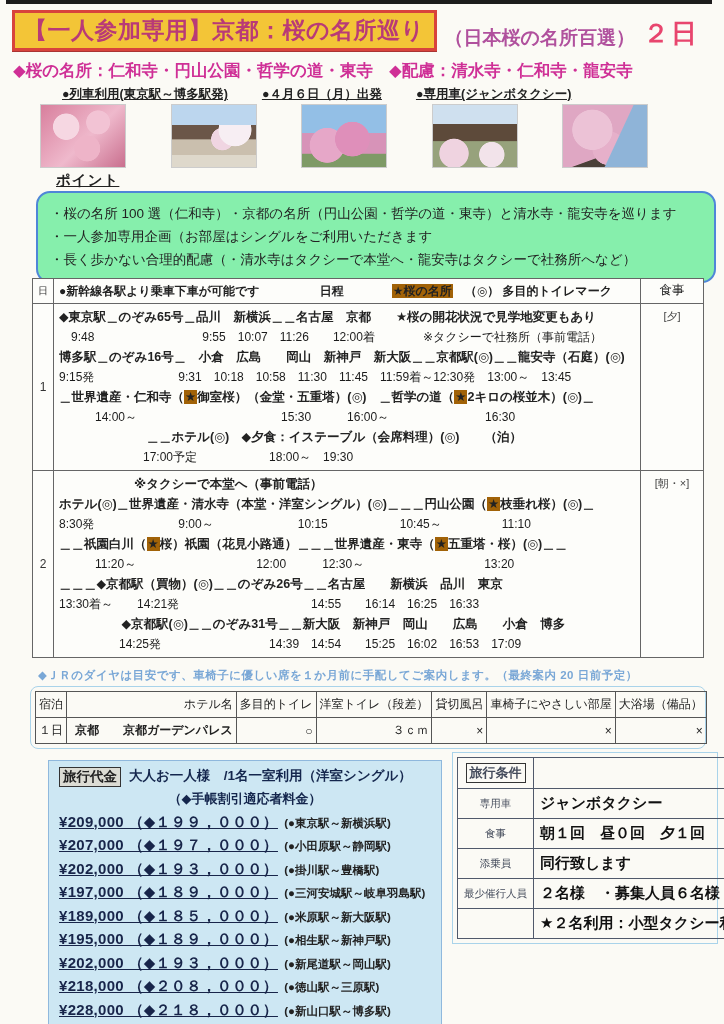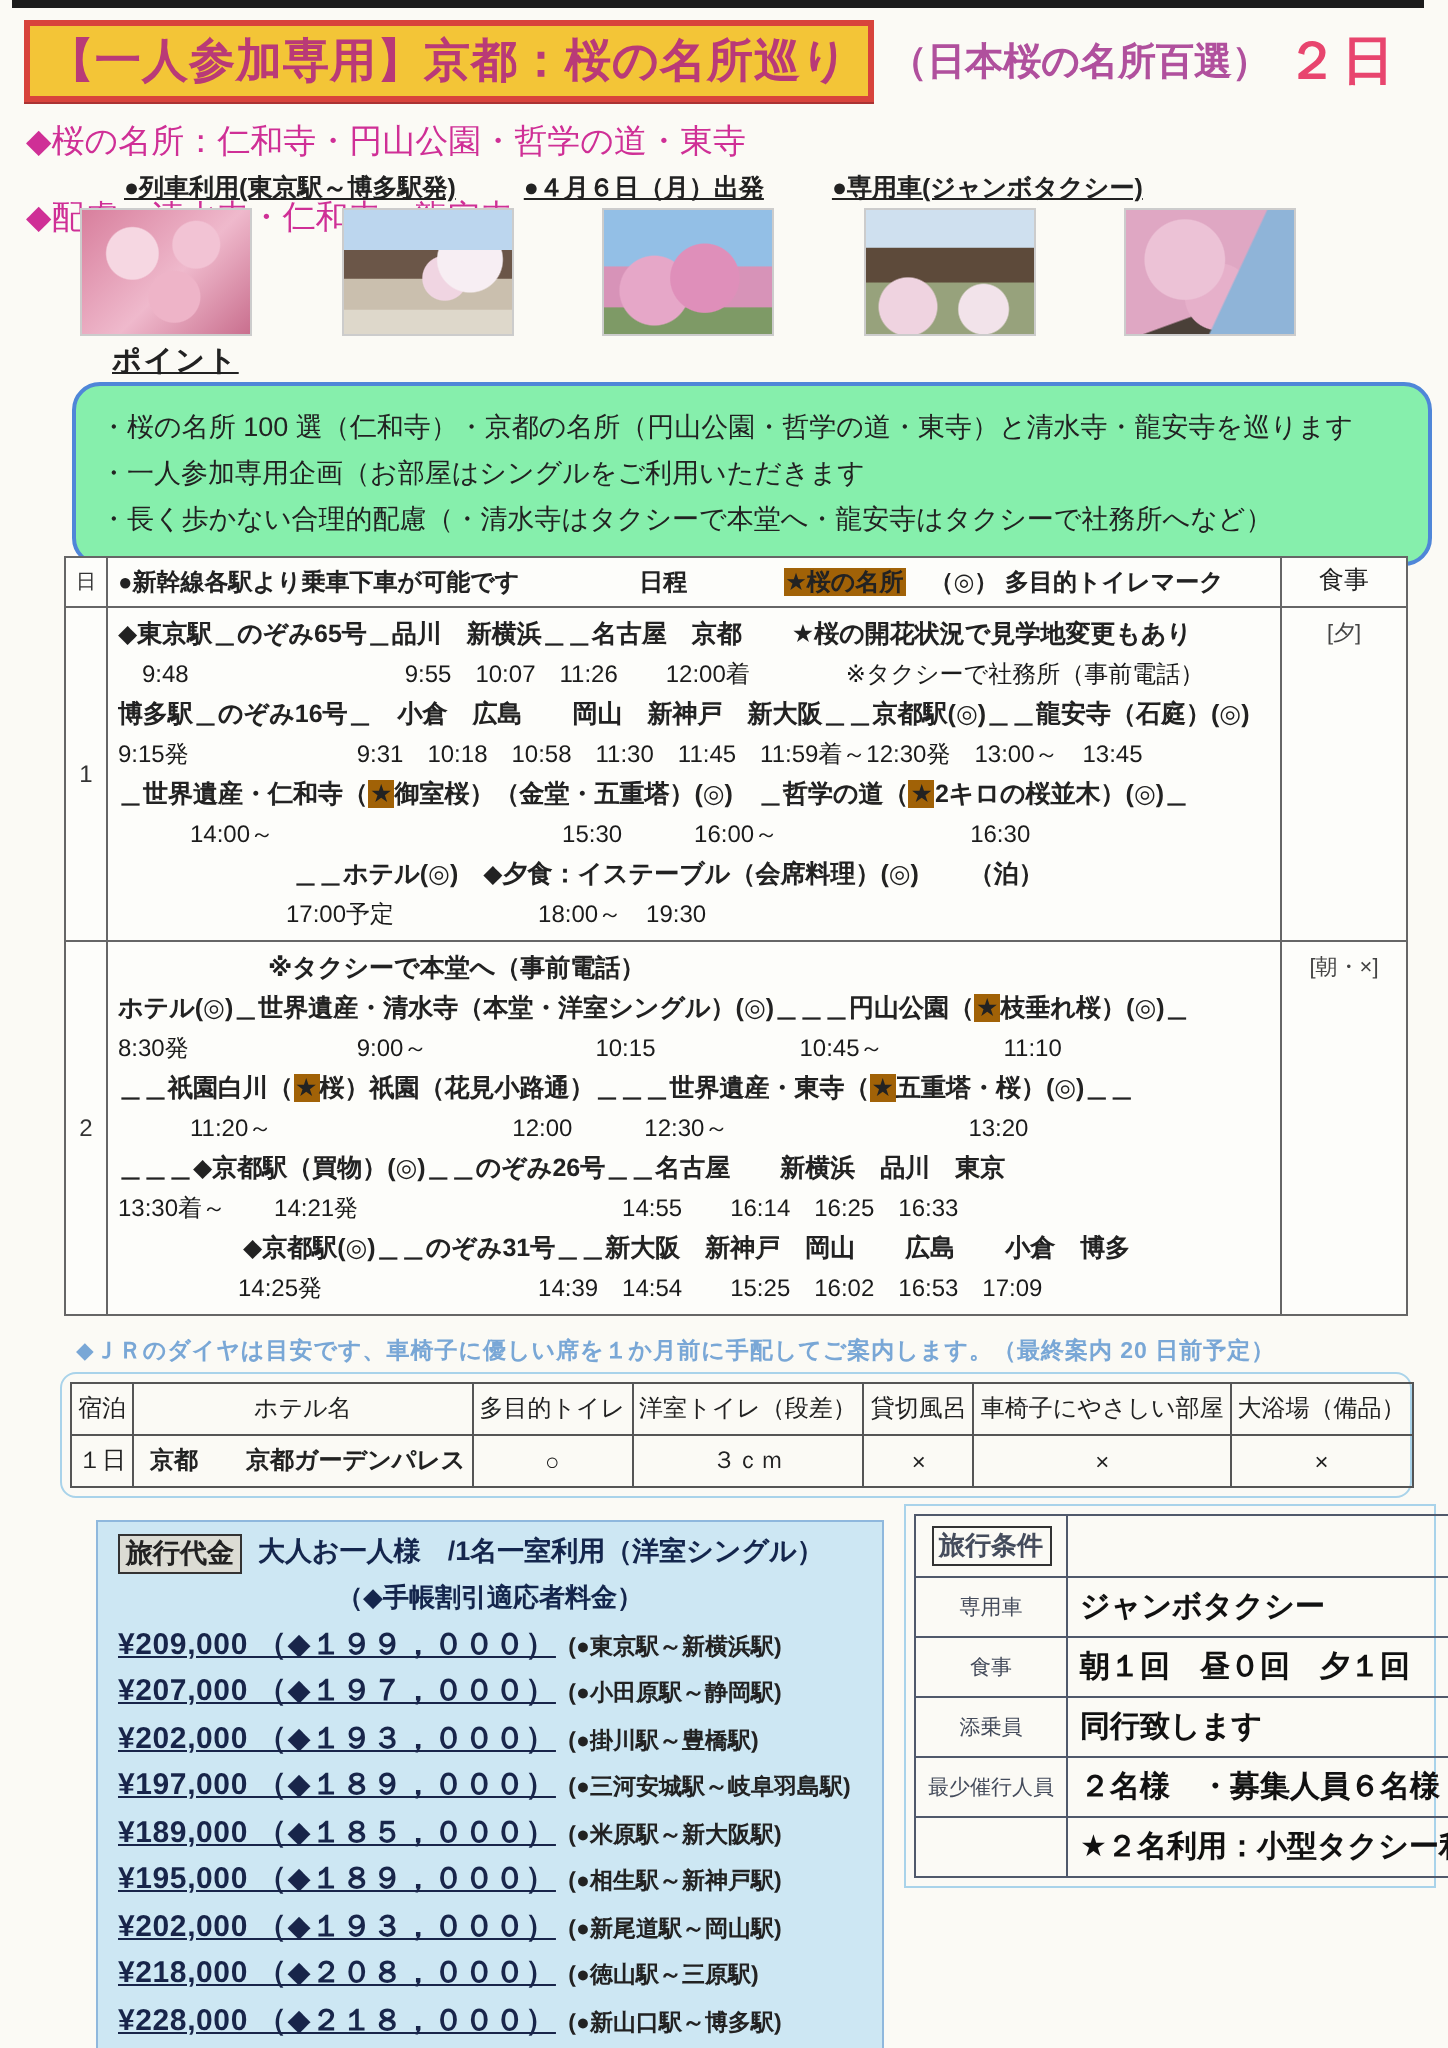--- a/index.html
+++ b/index.html
@@ -4,31 +4,31 @@
 <style>
   html,body{margin:0;padding:0;}
   body{
     width:724px;height:1024px;position:relative;overflow:hidden;
     background:#fbfaf5;color:#222;
     font-family:"Liberation Sans","DejaVu Sans",sans-serif;
   }
   .scan-edge{position:absolute;top:0;left:6px;width:706px;height:4px;background:#1c1c1c;}
 
   
-  .title-row{position:absolute;top:10px;left:12px;display:flex;align-items:center;gap:8px;white-space:nowrap;}
+  .title-row{position:absolute;top:10px;left:12px;display:flex;align-items:flex-end;gap:8px;white-space:nowrap;}
   .title-box{
     border:3px solid #d8433c;background:#f3c537;color:#b93a77;
     font-weight:bold;font-size:23px;line-height:1.1;padding:5px 9px;letter-spacing:.5px;
     box-shadow:0 1px 0 #a33;
   }
   .title-suffix{color:#b0509d;font-weight:bold;font-size:19px;}
   .duration{color:#e8456e;font-weight:bold;font-size:26px;letter-spacing:2px;}
 
   .subtitle{position:absolute;top:60px;left:13px;width:705px;display:flex;gap:16px;
-    color:#cf2f96;font-weight:normal;font-size:16.5px;white-space:nowrap;flex-direction:column;}
+    color:#cf2f96;font-weight:bold;font-size:16.5px;white-space:nowrap;}
 
   .transport{position:absolute;top:86px;left:62px;display:flex;gap:34px;
     font-size:12.5px;font-weight:bold;white-space:nowrap;}
   .transport span{text-decoration:underline;}
 
   
   .photos{position:absolute;top:104px;left:40px;width:608px;display:flex;justify-content:space-between;}
   .photo{width:84px;height:62px;border:1px solid #ccc;}
   .p1{background:
       radial-gradient(circle at 30% 35%, #f6d7e2 0 18%, transparent 19%),
@@ -80,21 +80,21 @@
   .line.t{font-weight:normal;font-size:12px;color:#1b1b1b;}
   .hl{background:#a16207;padding:0 1px;}
 
   .footnote{position:absolute;top:668px;left:38px;font-size:11.5px;font-weight:bold;
     color:#79a7d6;letter-spacing:.5px;white-space:nowrap;}
 
   
   .hotel-wrap{position:absolute;top:686px;left:30px;width:666px;
     border:1.5px solid #a9d3ea;border-radius:8px;padding:4px;}
   table.hotel{width:100%;border-collapse:collapse;font-size:12px;}
-  table.hotel th,table.hotel td{border:1px solid #555;padding:4px 3px;text-align:center;
+  table.hotel th,table.hotel td{border:1px solid #555;padding:4px 3px;text-align:right;
     font-weight:normal;white-space:nowrap;}
   table.hotel td.hname{text-align:left;font-weight:bold;padding-left:8px;}
 
   
   .pricing{position:absolute;top:760px;left:48px;width:372px;
     background:#cde7f3;border:1.5px solid #8fb8dd;padding:6px 10px 8px;}
   .price-title{display:flex;align-items:flex-start;gap:8px;font-size:13.5px;font-weight:bold;
     color:#14264d;white-space:nowrap;}
   .price-label{border:1.5px solid #333;padding:0 3px;background:#dcdcd4;color:#222;}
   .price-sub{text-align:center;font-size:13px;font-weight:bold;color:#14264d;margin:3px 0 4px;}

